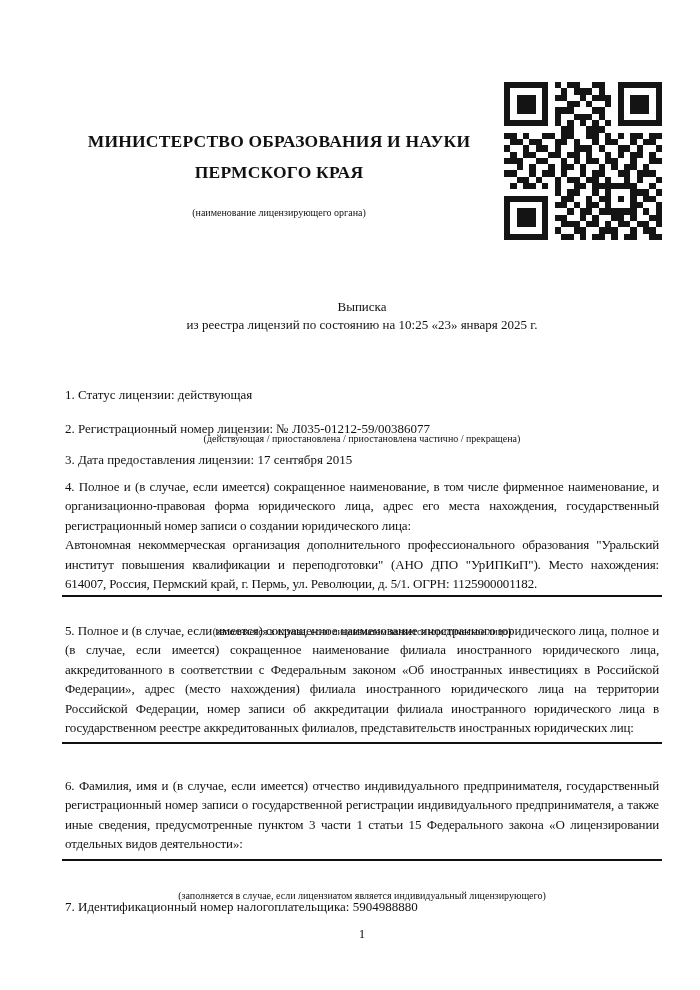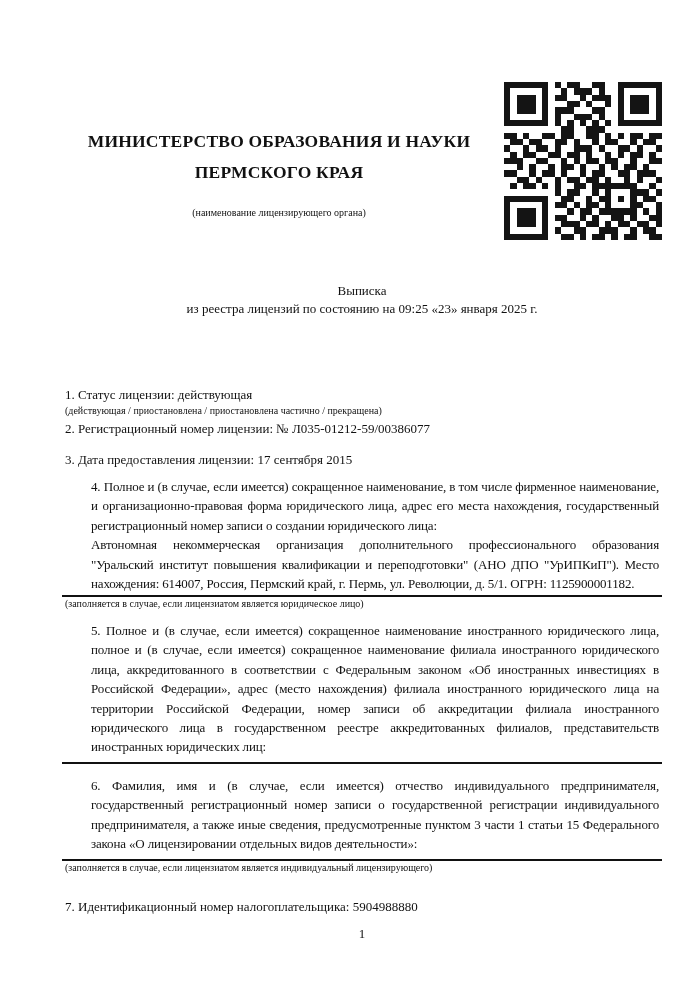--- a/index.html
+++ b/index.html
@@ -30,32 +30,32 @@
   .header-caption {
     font-size: 10px; line-height: 13px; margin-top: 18px;
   }
 
   .qr-box {
     left: 504px; top: 82px; width: 158px; height: 158px;
   }
   .qr-box svg { width: 158px; height: 158px; fill: #141414; }
 
   .title-block {
-    left: 65px; top: 282px; width: 594px;
+    left: 65px; top: 298px; width: 594px;
     text-align: center; font-size: 13px; line-height: 17.5px;
   }
 
   .item {
     left: 65px; width: 594px;
     font-size: 13px; line-height: 19.4px;
   }
-  .para { text-align: justify; letter-spacing: -0.15px; margin-left: 26px; }
+  .para { text-align: justify; letter-spacing: -0.15px; }
   .small-caption {
     font-size: 10px; line-height: 13px;
-    letter-spacing: 0;
+    text-align: center; letter-spacing: 0; margin-top: 28px;
   }
   .rule {
     height: 2px; background: #111111;
     margin-left: -3px; width: 600px;
   }
   .mt2 { margin-top: 2px; }
   .mt4 { margin-top: 5px; }
   .page-number {
     left: 65px; top: 926px; width: 594px;
     text-align: center; font-size: 13px;
@@ -408,21 +408,21 @@
         <rect x="17" y="24" width="1" height="1"></rect>
         <rect x="19" y="24" width="1" height="1"></rect>
         <rect x="20" y="24" width="1" height="1"></rect>
         <rect x="23" y="24" width="1" height="1"></rect>
         <rect x="24" y="24" width="1" height="1"></rect>
       </svg>
   </div>
 
   <div class="abs title-block">
     <div>Выписка</div>
-    <div>из реестра лицензий по состоянию на 09:25 «23» января 2025 г.</div>
+    <div>из реестра лицензий по состоянию на 10:25 «23» января 2025 г.</div>
   </div>
 
   <div class="abs item" style="top:385px">
     <div>1. Статус лицензии: действующая</div>
     <div class="small-caption">(действующая / приостановлена / приостановлена частично / прекращена)</div>
   </div>
 
   <div class="abs item" style="top:419px">
     <div>2. Регистрационный номер лицензии: № Л035-01212-59/00386077</div>
   </div>

